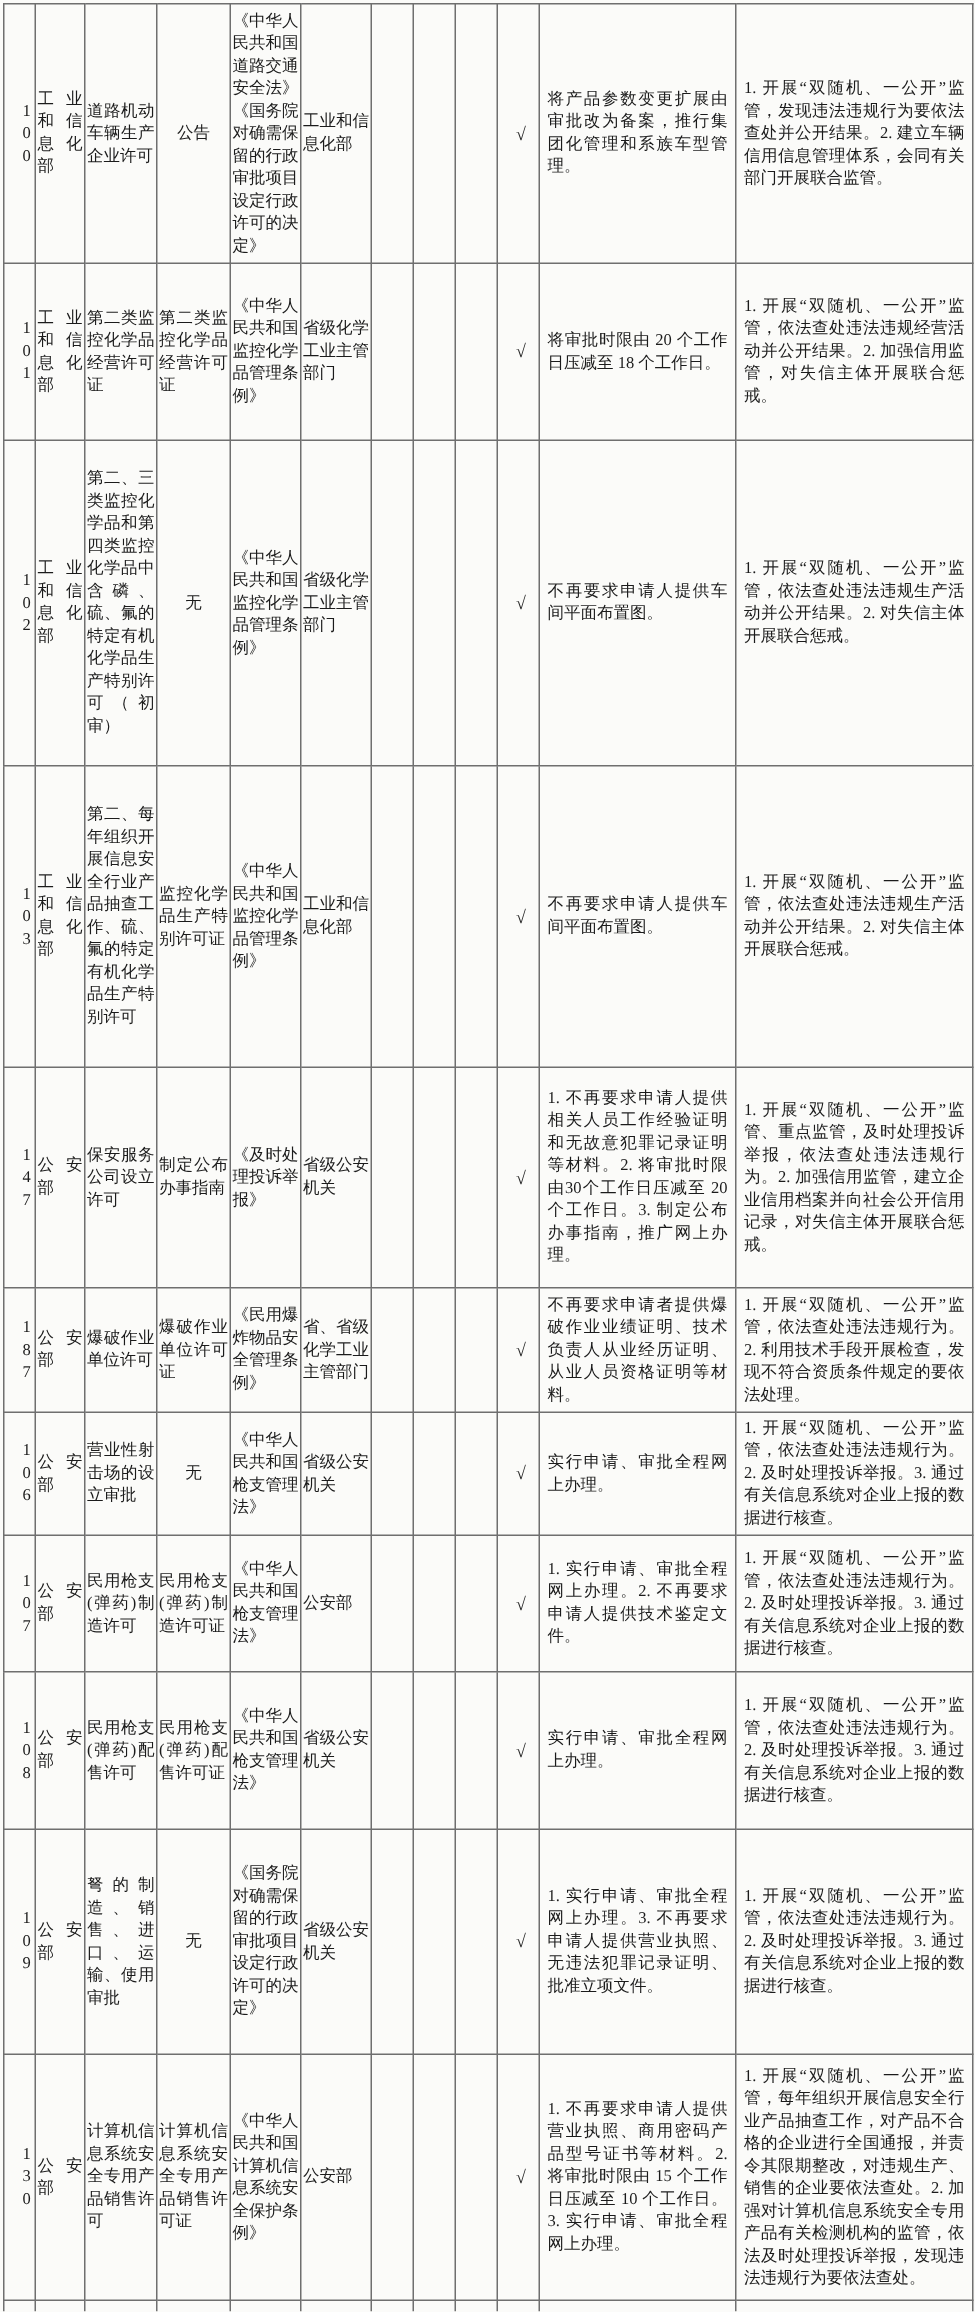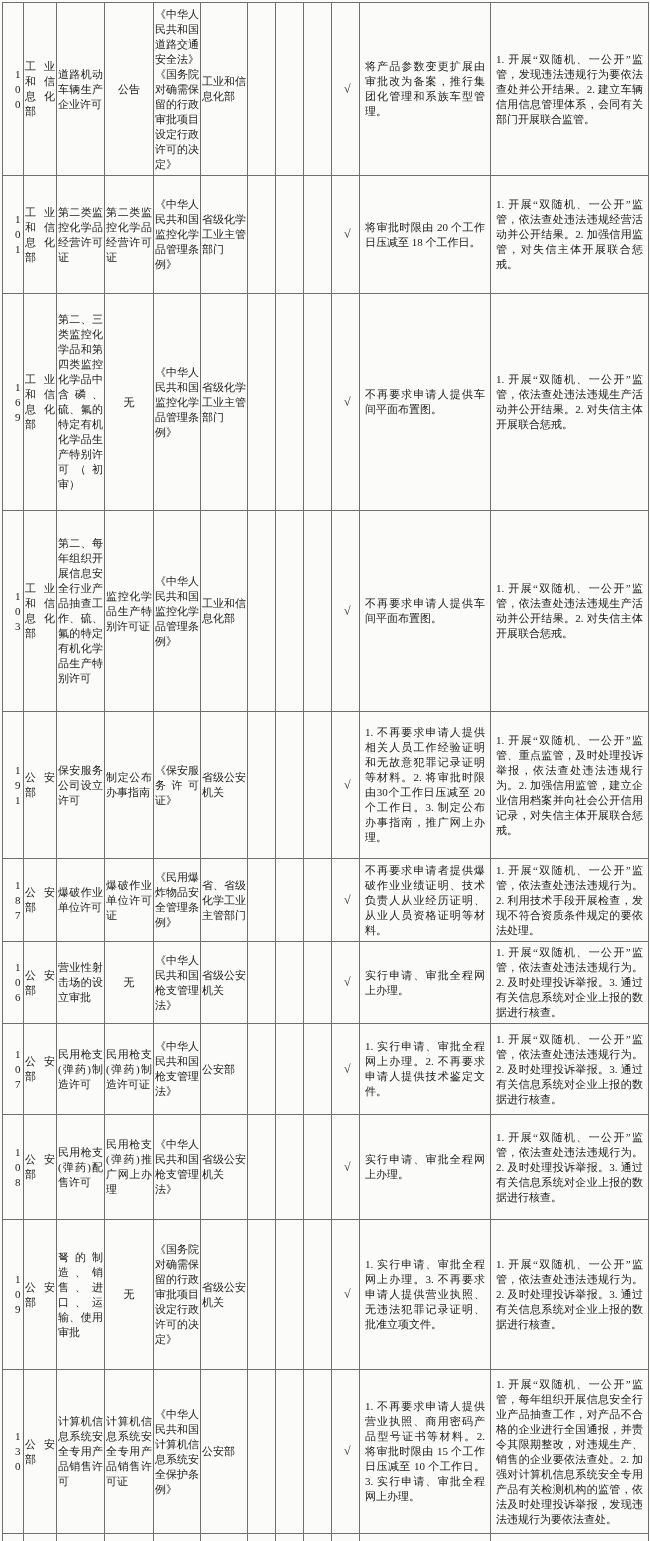--- a/index.html
+++ b/index.html
@@ -83,21 +83,21 @@
     <td>《中华人民共和国监控化学品管理条例》</td>
     <td>省级化学工业主管部门</td>
     <td class="ctr"></td>
     <td class="ctr"></td>
     <td class="ctr"></td>
     <td class="ctr checkmark">√</td>
     <td class="reform">将审批时限由 20 个工作日压减至 18 个工作日。</td>
     <td class="regulation">1. 开展“双随机、一公开”监管，依法查处违法违规经营活动并公开结果。2. 加强信用监管，对失信主体开展联合惩戒。</td>
   </tr>
         <tr>
-    <td class="ctr">169</td>
+    <td class="ctr">102</td>
     <td>工业和信息化部</td>
     <td>第二、三类监控化学品和第四类监控化学品中含磷、硫、氟的特定有机化学品生产特别许可（初审）</td>
     <td class="ctr">无</td>
     <td>《中华人民共和国监控化学品管理条例》</td>
     <td>省级化学工业主管部门</td>
     <td class="ctr"></td>
     <td class="ctr"></td>
     <td class="ctr"></td>
     <td class="ctr checkmark">√</td>
     <td class="reform">不再要求申请人提供车间平面布置图。</td>
@@ -111,25 +111,25 @@
     <td>《中华人民共和国监控化学品管理条例》</td>
     <td>工业和信息化部</td>
     <td class="ctr"></td>
     <td class="ctr"></td>
     <td class="ctr"></td>
     <td class="ctr checkmark">√</td>
     <td class="reform">不再要求申请人提供车间平面布置图。</td>
     <td class="regulation">1. 开展“双随机、一公开”监管，依法查处违法违规生产活动并公开结果。2. 对失信主体开展联合惩戒。</td>
   </tr>
         <tr>
-    <td class="ctr">191</td>
+    <td class="ctr">147</td>
     <td>公安部</td>
     <td>保安服务公司设立许可</td>
     <td>制定公布办事指南</td>
-    <td>《保安服务许可证》</td>
+    <td>《及时处理投诉举报》</td>
     <td>省级公安机关</td>
     <td class="ctr"></td>
     <td class="ctr"></td>
     <td class="ctr"></td>
     <td class="ctr checkmark">√</td>
     <td class="reform">1. 不再要求申请人提供相关人员工作经验证明和无故意犯罪记录证明等材料。2. 将审批时限由30个工作日压减至 20 个工作日。3. 制定公布办事指南，推广网上办理。</td>
     <td class="regulation">1. 开展“双随机、一公开”监管、重点监管，及时处理投诉举报，依法查处违法违规行为。2. 加强信用监管，建立企业信用档案并向社会公开信用记录，对失信主体开展联合惩戒。</td>
   </tr>
         <tr>
     <td class="ctr">187</td>
@@ -170,21 +170,21 @@
     <td class="ctr"></td>
     <td class="ctr"></td>
     <td class="ctr checkmark">√</td>
     <td class="reform">1. 实行申请、审批全程网上办理。2. 不再要求申请人提供技术鉴定文件。</td>
     <td class="regulation">1. 开展“双随机、一公开”监管，依法查处违法违规行为。2. 及时处理投诉举报。3. 通过有关信息系统对企业上报的数据进行核查。</td>
   </tr>
         <tr>
     <td class="ctr">108</td>
     <td>公安部</td>
     <td>民用枪支(弹药)配售许可</td>
-    <td>民用枪支(弹药)推广网上办理</td>
+    <td>民用枪支(弹药)配售许可证</td>
     <td>《中华人民共和国枪支管理法》</td>
     <td>省级公安机关</td>
     <td class="ctr"></td>
     <td class="ctr"></td>
     <td class="ctr"></td>
     <td class="ctr checkmark">√</td>
     <td class="reform">实行申请、审批全程网上办理。</td>
     <td class="regulation">1. 开展“双随机、一公开”监管，依法查处违法违规行为。2. 及时处理投诉举报。3. 通过有关信息系统对企业上报的数据进行核查。</td>
   </tr>
         <tr>

